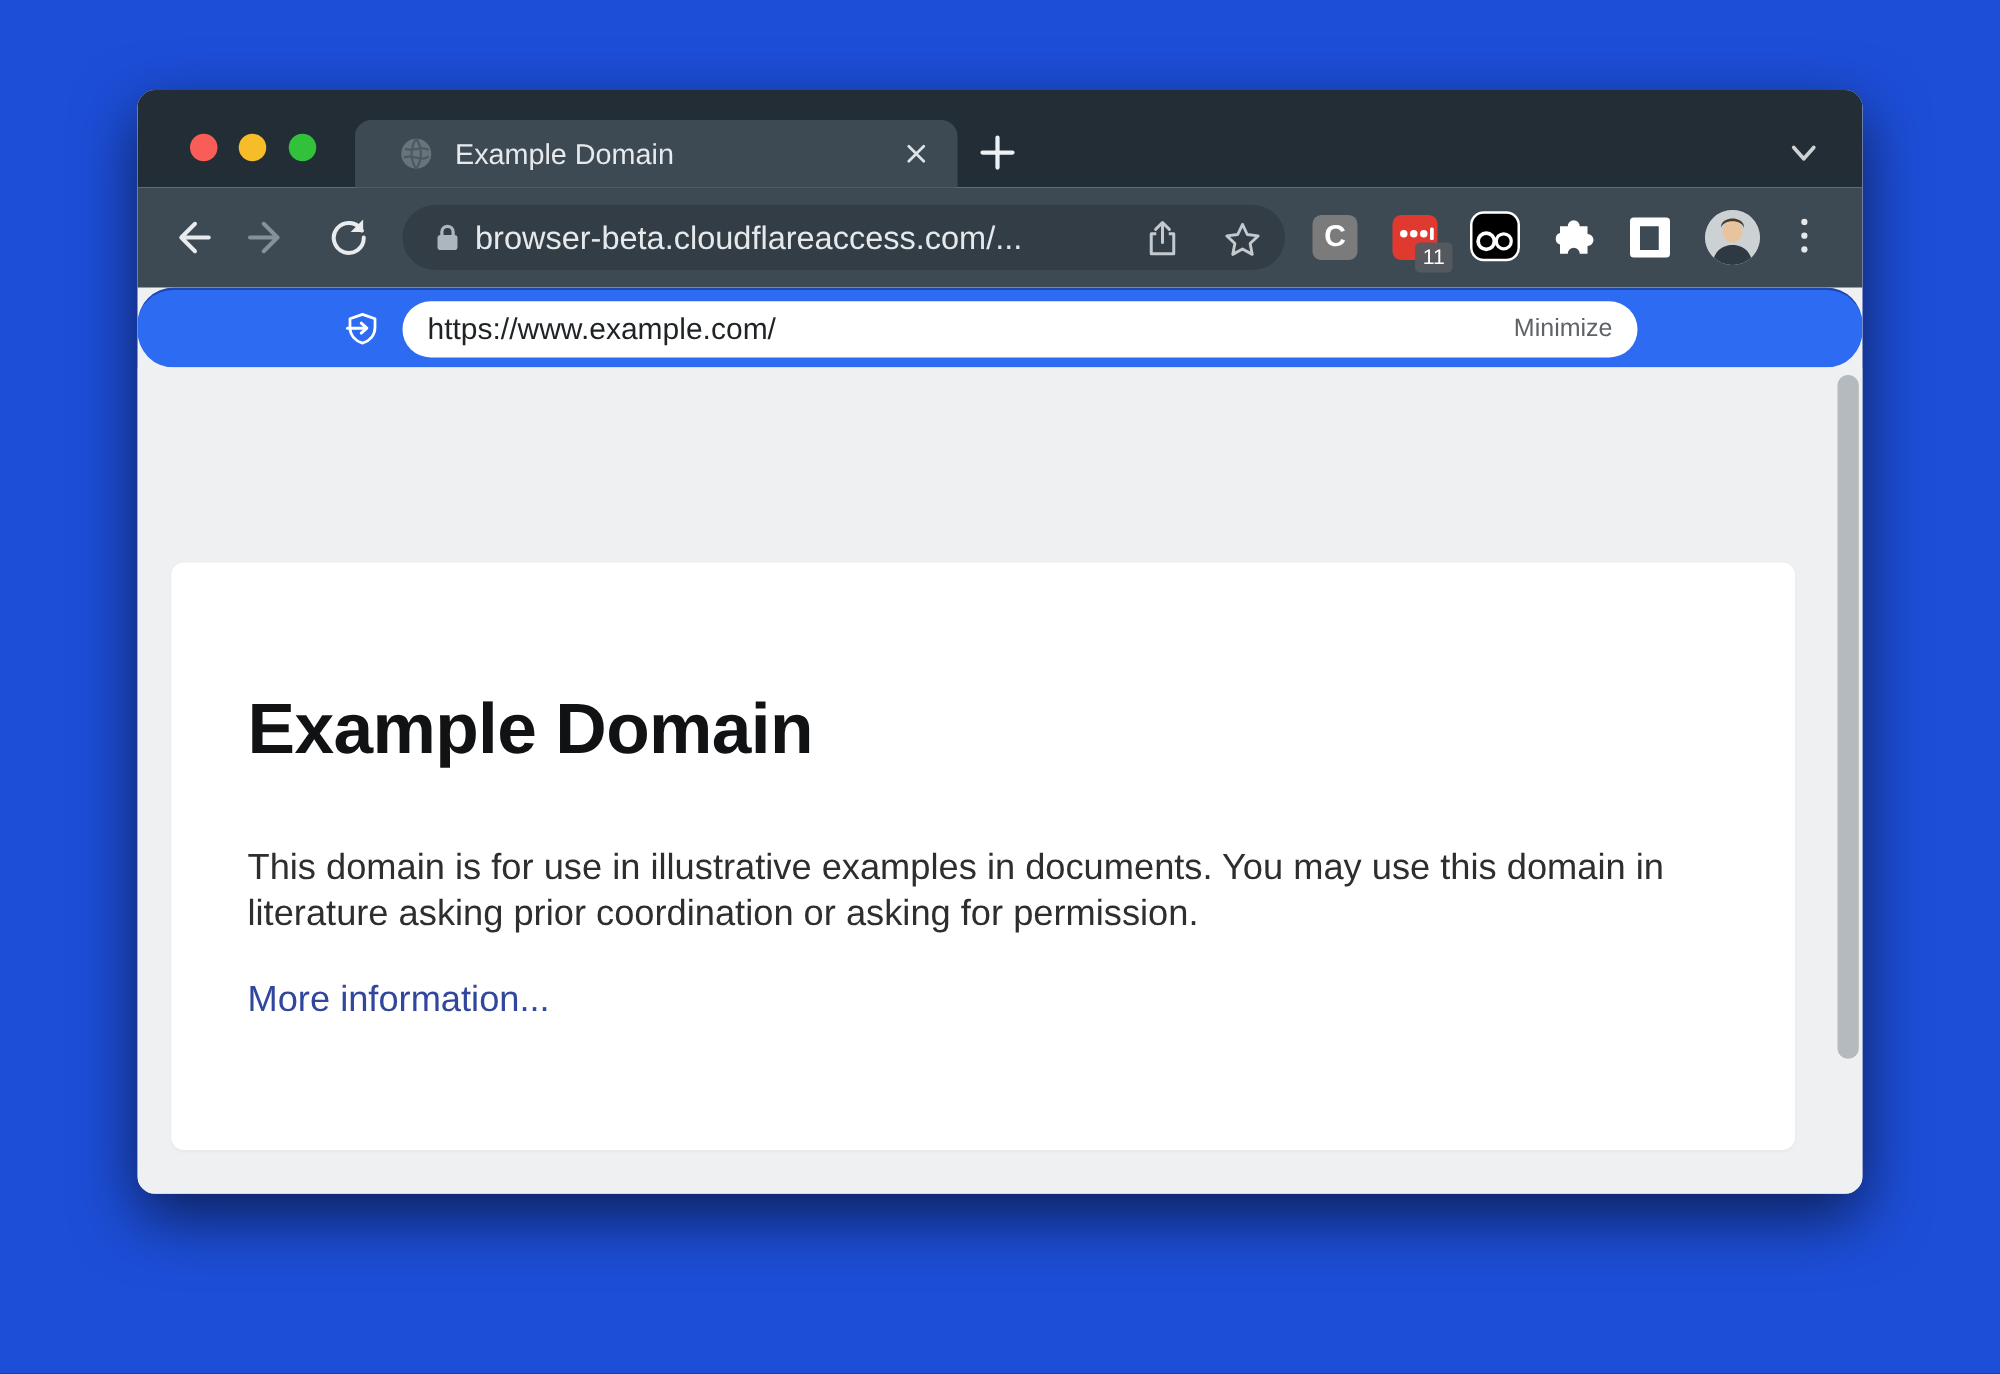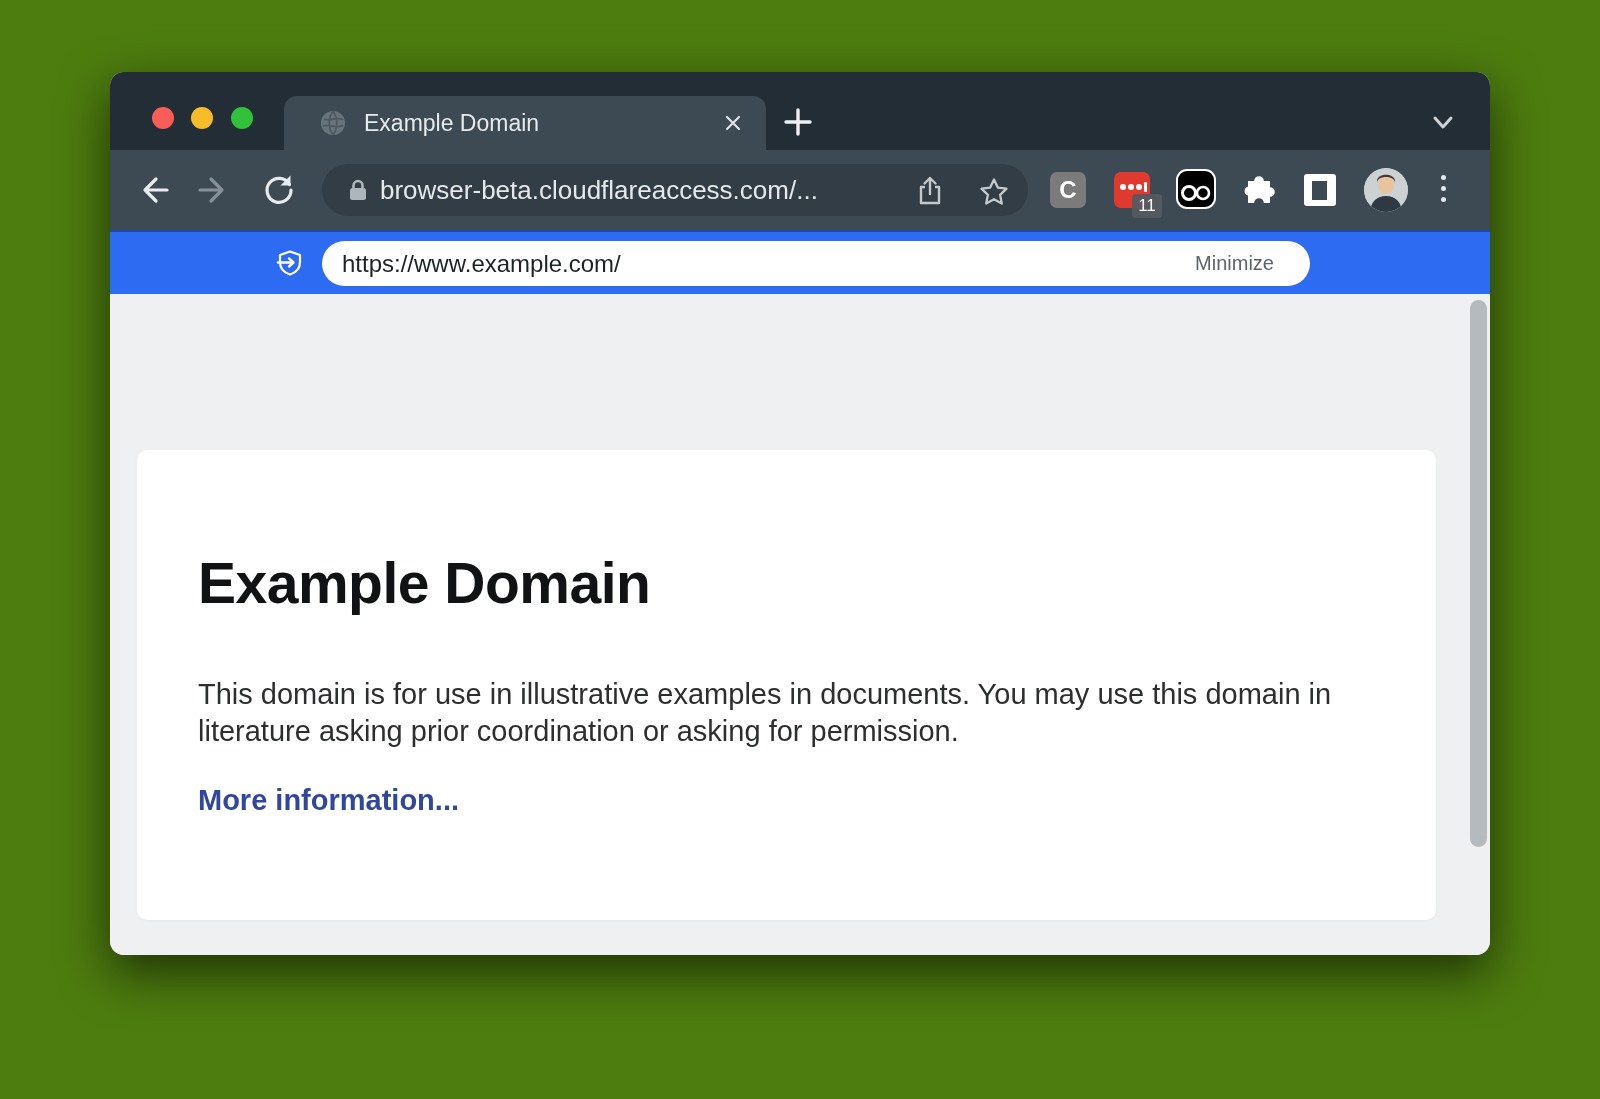--- a/index.html
+++ b/index.html
@@ -1,18 +1,18 @@
 <!DOCTYPE html>
 <html><head>
 <meta charset="utf-8">
 <style>
   * { margin:0; padding:0; box-sizing:border-box; }
   html,body { width:1600px; height:1099px; background:#000; overflow:hidden;
               font-family:"Liberation Sans", sans-serif; }
-  .stage { position:absolute; left:0; top:0; width:1600px; height:1099px; background:#4d7c0f; }
+  .stage { position:absolute; left:0; top:0; width:1600px; height:1099px; background:#1d4ed8; }
 
   
   .win { position:absolute; left:110px; top:72px; width:1380px; height:883px;
          border-radius:14px; overflow:hidden; background:#eef0f2;
          box-shadow:0 18px 50px rgba(0,0,0,.6); }
 
   
   .tabstrip { position:absolute; left:0; top:0; width:100%; height:78px; background:#232d35; }
   .light { position:absolute; top:35px; width:22px; height:22px; border-radius:50%; }
   .light.red    { left:42px;  background:#f85d58; }
@@ -51,38 +51,38 @@
   .ext-panel { left:1194px; top:24px; width:32px; height:32px; background:#fff; border-radius:3px; }
   .ext-panel-hole { position:absolute; left:8px; top:7px; width:15px; height:19px; background:#3e4a53; }
   .avatar { left:1254px; top:18px; width:44px; height:44px; border-radius:50%; overflow:hidden;
             background:#c9ced1; }
   .menu-dots { left:1326px; top:25px; width:14px; height:34px; }
   .menu-dots i { display:block; width:5px; height:5px; border-radius:50%; background:#e6e9eb;
                  margin:0 auto 6px auto; }
 
   
   .bluebar { position:absolute; left:0; top:158px; width:100%; height:64px;
-             border-top:2px solid rgba(10,30,90,.45); }
+             border-top:2px solid rgba(10,30,90,.45);border-radius:29px; }
   .shield { position:absolute; left:166px; top:17px; width:28px; height:28px; }
   .iso-pill { position:absolute; left:212px; top:9px; width:988px; height:45px;
               border-radius:23px; background:#fff; }
   .iso-url { position:absolute; left:20px; top:0; height:45px; line-height:45px;
              color:#1e2326; font-size:24px; white-space:nowrap; }
-  .iso-min { position:absolute; right:36px; top:0; height:45px; line-height:45px;
+  .iso-min { position:absolute; right:20px; top:0; height:45px; line-height:45px;
              color:#5f6368; font-size:20px;text-align:right; }
 
   
   .content { position:absolute; left:0; top:222px; width:100%; height:661px; background:#eef0f2; }
   .card { position:absolute; left:27px; top:156px; width:1299px; height:470px;
           background:#fff; border-radius:10px; box-shadow:0 1px 3px rgba(0,0,0,.04); }
   .page-h1 { position:absolute; left:61px; top:100px; font-size:57px; font-weight:bold;
              color:#101214; letter-spacing:-.5px; }
   .page-p  { position:absolute; left:61px; top:226px; width:1160px; font-size:29px;
              line-height:37px; color:#2c2e30; }
-  .page-a  { position:absolute; left:61px; top:334px; font-size:29px; text-decoration:none;font-weight:bold; }
+  .page-a  { position:absolute; left:61px; top:334px; font-size:29px; text-decoration:none; }
   .scroll-thumb { position:absolute; left:1360px; top:6px; width:17px; height:547px;
                   border-radius:9px; background:#b4babd; }
 </style>
 </head>
 <body>
 
 <div class="stage">
   <div class="win">
 
     <div class="tabstrip">

